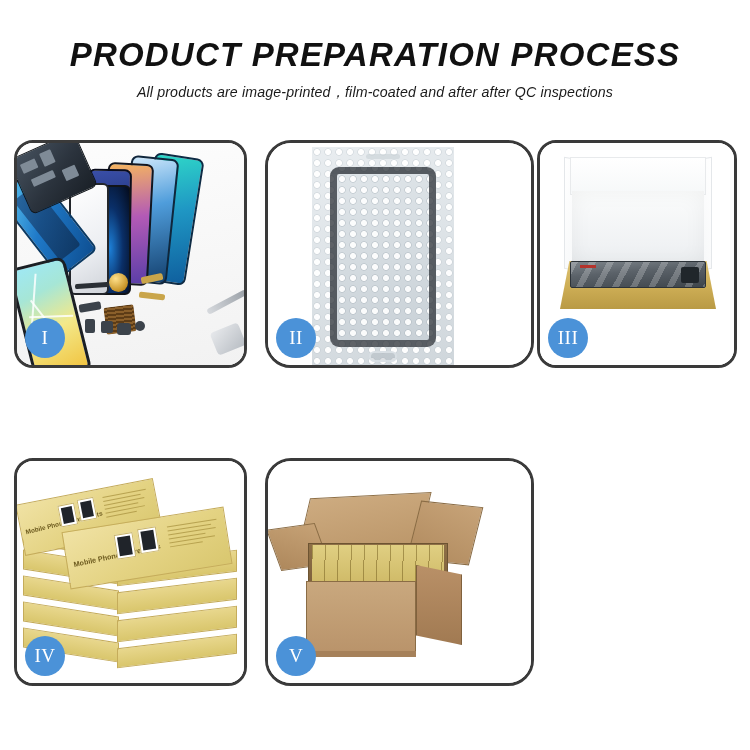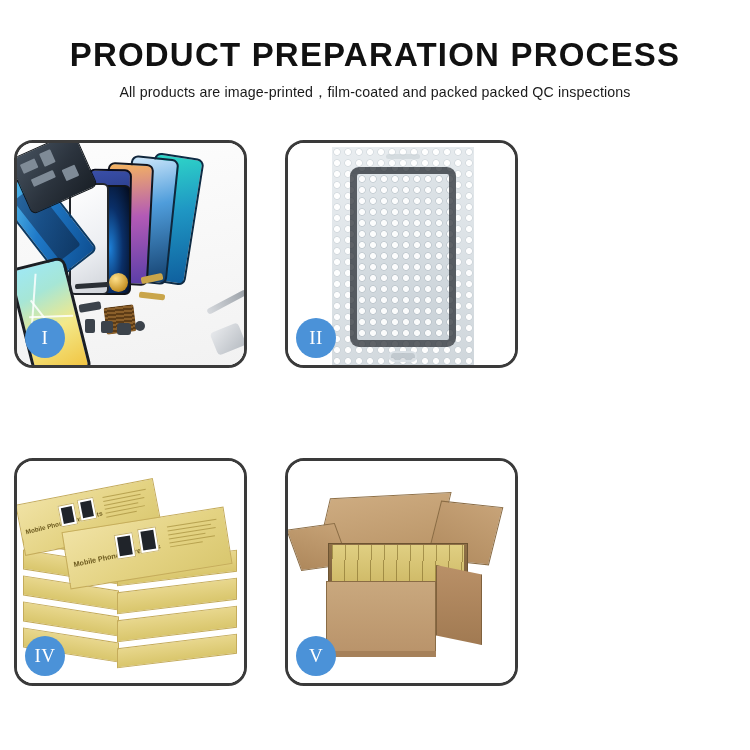--- a/index.html
+++ b/index.html
@@ -11,20 +11,21 @@
     font-family: "Liberation Sans", sans-serif;
     overflow: hidden;
     position: relative;
   }
 
   
   .header {
     width: 750px;
     padding-top: 36px;
     text-align: center;
+    font-style: italic;
   }
   .page-title {
     font-family: "Liberation Sans", sans-serif;
     font-size: 33px;
     font-weight: 700;
     letter-spacing: 1.2px;
     color: #111111;
     line-height: 1.15;
     white-space: nowrap;
   }
@@ -49,21 +50,21 @@
   .panel {
     position: absolute;
     border: 3px solid #3a3a3a;
     border-radius: 19px;
     background: #ffffff;
     overflow: hidden;
   }
   .panel-r1 { top: 0px;   height: 228px; }
   .panel-r2 { top: 318px; height: 228px; }
   .panel-c1 { left: 0px;   width: 233px; }
-  .panel-c2 { left: 271px; width: 233px; }
+  .panel-c2 { left: 251px; width: 269px; border-radius: 26px; }
   .panel-c3 { left: 523px; width: 200px; }
 
   .panel-media {
     position: absolute;
     inset: 0;
     background: #fdfdfd;
   }
 
   
   .badge {
@@ -243,21 +244,21 @@
     background: #a9875f; border-radius: 1px; }
   .cs-shadow { position: absolute; left: 96px; top: 22px; width: 86px; height: 40px;
     background: linear-gradient(160deg,#f3f4f6,#e6e8ea); opacity: .85;
     clip-path: polygon(28% 0, 100% 18%, 86% 100%, 0 66%); }
 </style>
 </head>
 <body>
 
 <div class="header">
   <div class="page-title">PRODUCT PREPARATION PROCESS</div>
-  <div class="page-subtitle">All products are image-printed，film-coated and packed packed QC inspections</div>
+  <div class="page-subtitle">All products are image-printed，film-coated and after after QC inspections</div>
 </div>
 
 <div class="panel-grid">
 
   <div class="panel panel-r1 panel-c1">
     <div class="panel-media scene-parts">
       <div class="ph ph-fan1"></div>
       <div class="ph ph-fan2"></div>
       <div class="ph ph-fan3"></div>
       <div class="ph ph-fan4"></div>
@@ -303,20 +304,35 @@
       <div class="bubble-sheet">
         <div class="bubble-screen">
           <div class="bubble-speaker"></div>
           <div class="bubble-home"></div>
         </div>
       </div>
     </div>
     <div class="badge">II</div>
   </div>
 
+  <div class="panel panel-r1 panel-c3">
+    <div class="panel-media scene-box3">
+      <div class="b3-lid-left"></div>
+      <div class="b3-lid-right"></div>
+      <div class="b3-back"></div>
+      <div class="b3-foam"></div>
+      <div class="b3-tray"></div>
+      <div class="b3-tray-inner">
+        <div class="b3-tray-sheen"></div>
+        <div class="b3-tray-red"></div>
+        <div class="b3-tray-dark"></div>
+      </div>
+    </div>
+    <div class="badge">III</div>
+  </div>
 
   <div class="panel panel-r2 panel-c1">
     <div class="panel-media scene-stack">
 
       <div class="ybox ybox-side" style="left:6px;top:70px;width:96px;height:20px;transform:skewY(9deg);"></div>
       <div class="ybox ybox-side" style="left:6px;top:96px;width:96px;height:20px;transform:skewY(9deg);"></div>
       <div class="ybox ybox-side" style="left:6px;top:122px;width:96px;height:20px;transform:skewY(9deg);"></div>
       <div class="ybox ybox-side" style="left:6px;top:148px;width:96px;height:20px;transform:skewY(9deg);"></div>
       <div class="ybox ybox-side" style="left:6px;top:174px;width:96px;height:20px;transform:skewY(9deg);"></div>
 

